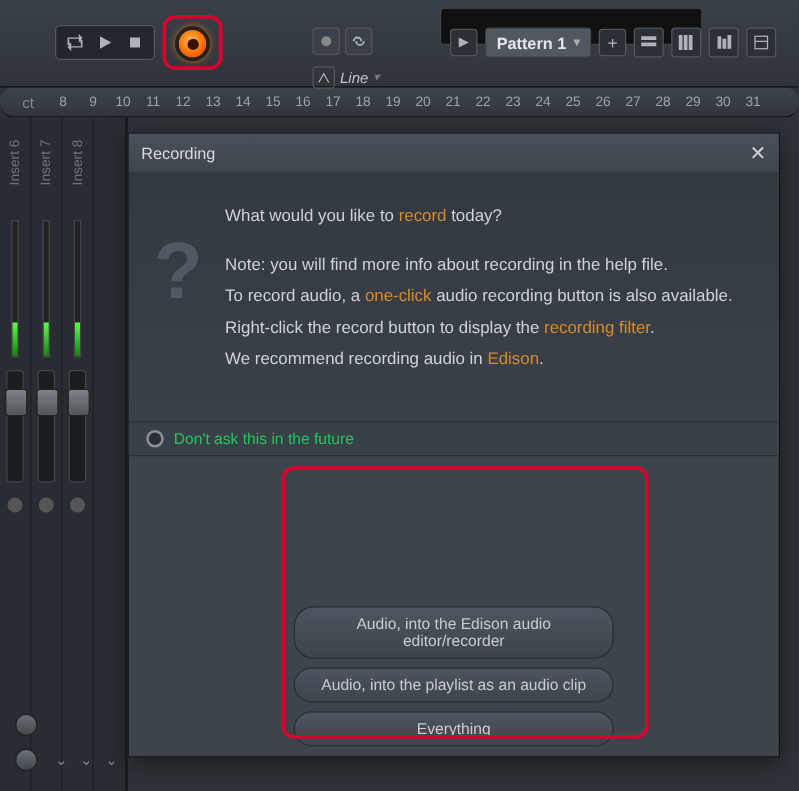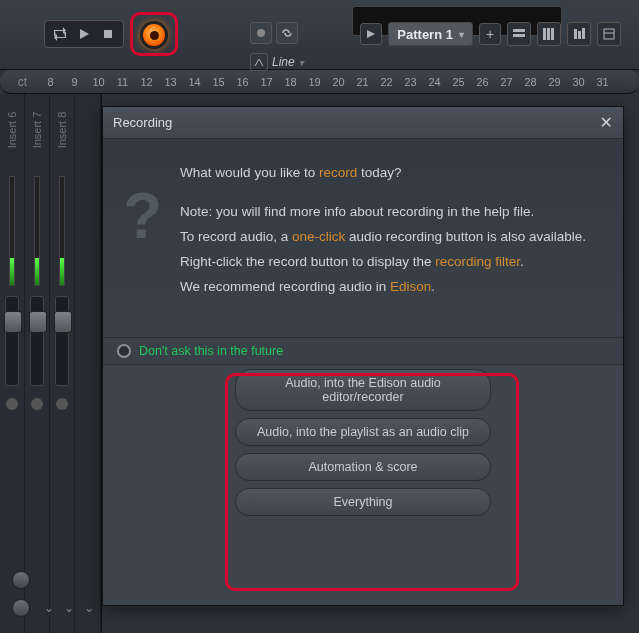--- a/index.html
+++ b/index.html
@@ -221,21 +221,21 @@
     border-top:1px solid #2c3036; border-bottom:1px solid #2c3036;
     font-size:12.5px; color:#22c55e;
   }
   .radio {
     width:14px; height:14px; border-radius:50%;
     border:2px solid #8c9197; background:#2b2f35;
   }
   .option-area {
     position:relative;
     height: 236px;
-    display:flex; align-items:flex-start; justify-content:center;
+    display:flex; align-items:flex-end; justify-content:center;
   }
   .options-highlight {
     position:absolute;
     top:8px; left:122px; width:294px; height:218px;
     border:3px solid #d6052e; border-radius:10px;
   }
   .options {
     display:flex; flex-direction:column; gap:7px;
     align-items:center;
     padding: 4px 0;
@@ -424,17 +424,16 @@
   </div>
   <div class="dont-ask">
     <div class="radio"></div>
     <span>Don't ask this in the future</span>
   </div>
   <div class="option-area">
     <div class="options-highlight"></div>
     <div class="options">
       <div class="opt-btn">Audio, into the Edison audio editor/recorder</div>
       <div class="opt-btn">Audio, into the playlist as an audio clip</div>
-      <div class="opt-btn">Automation &amp; score</div>
       <div class="opt-btn">Everything</div>
     </div>
   </div>
 </div>
 
 </body></html>

